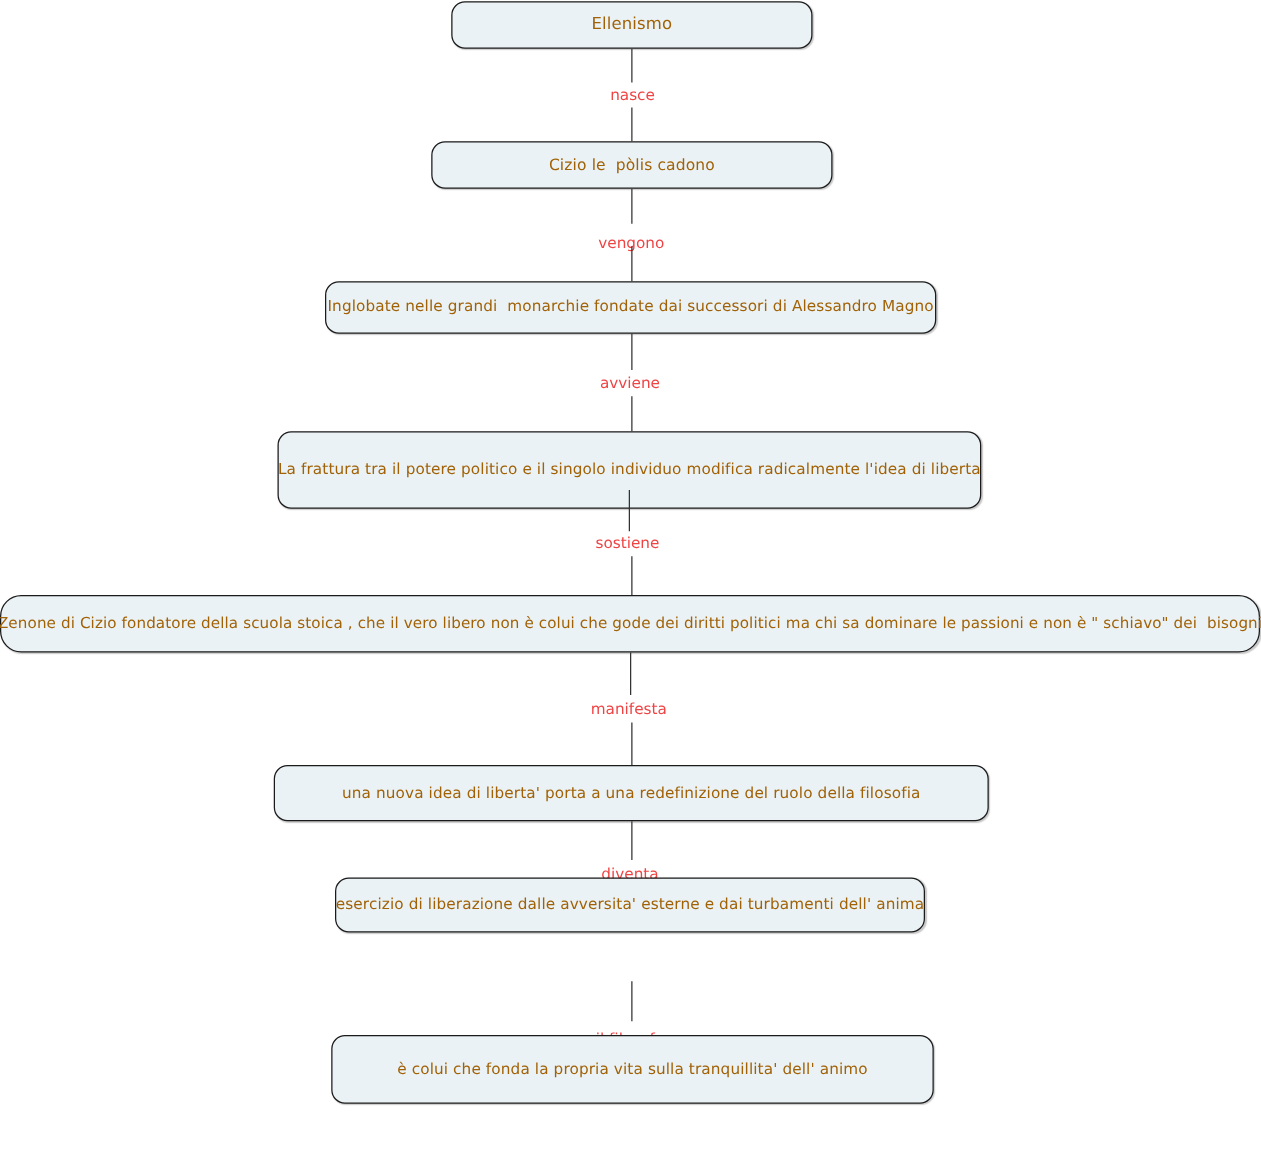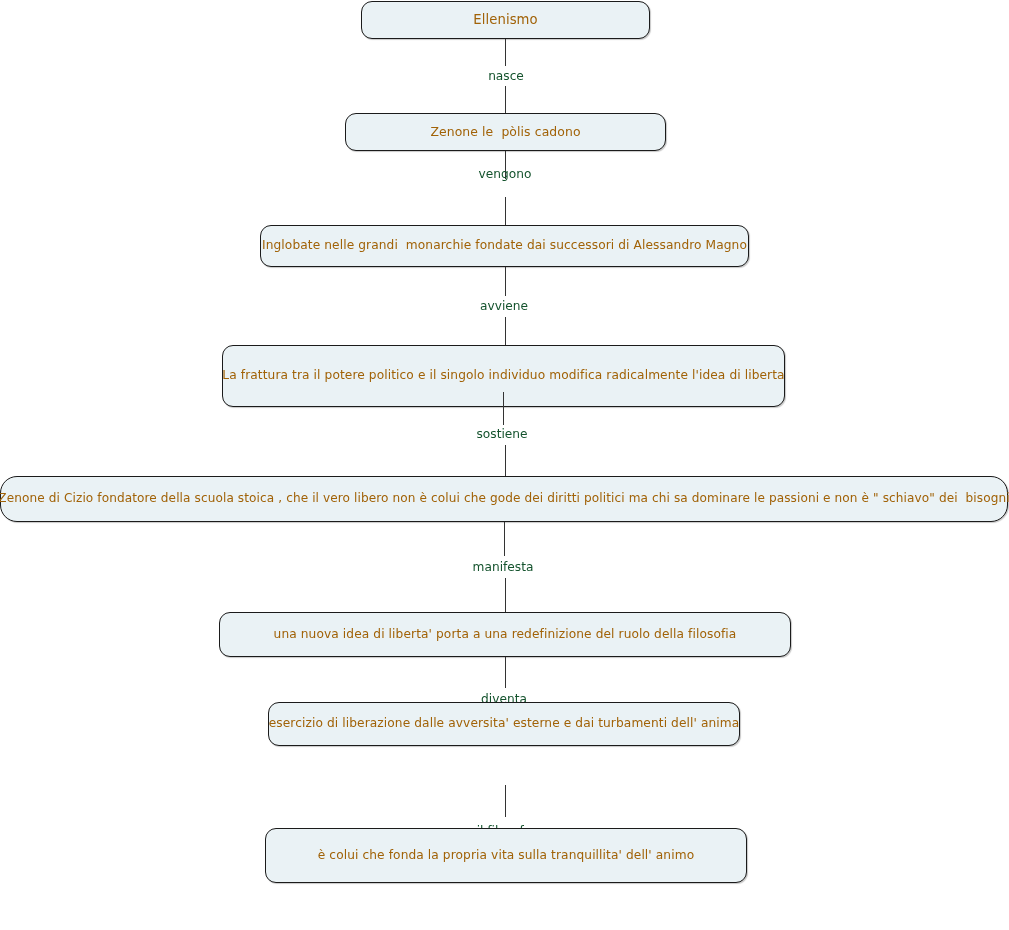--- a/index.html
+++ b/index.html
@@ -57,21 +57,21 @@
   }
 
   
   .connector {
     position: absolute;
     width: 1.4px;
     background: #333333;
   }
   .link-label {
     position: absolute;
-    color: #14532d;
+    color: #ef4444;
     font-size: 12.2px;
     line-height: 1;
     white-space: pre;
     text-align: center;
     transform: translateX(-50%);
   }
 </style>
 </head>
 <body>
 
@@ -79,25 +79,25 @@
 
   <div class="node title" style="left:361px; top:1px; width:289px; height:38px;">
     <span class="node-label">Ellenismo</span>
   </div>
 
   <div class="connector" style="left:505px; top:39px; height:27px;"></div>
   <div class="link-label" style="left:506px; top:70px;">nasce</div>
   <div class="connector" style="left:505px; top:86px; height:27px;"></div>
 
   <div class="node" style="left:345px; top:113px; width:321px; height:38px;">
-    <span class="node-label">Zenone le  pòlis cadono</span>
+    <span class="node-label">Cizio le  pòlis cadono</span>
   </div>
 
   <div class="connector" style="left:505px; top:151px; height:28px;"></div>
-  <div class="link-label" style="left:505px; top:168px;">vengono</div>
+  <div class="link-label" style="left:505px; top:188px;">vengono</div>
   <div class="connector" style="left:505px; top:197px; height:28px;"></div>
 
   <div class="node wide" style="left:260px; top:225px; width:489px; height:42px;">
     <span class="node-label">Inglobate nelle grandi  monarchie fondate dai successori di Alessandro Magno</span>
   </div>
 
   <div class="connector" style="left:505px; top:267px; height:29px;"></div>
   <div class="link-label" style="left:504px; top:300px;">avviene</div>
   <div class="connector" style="left:505px; top:317px; height:28px;"></div>
 

